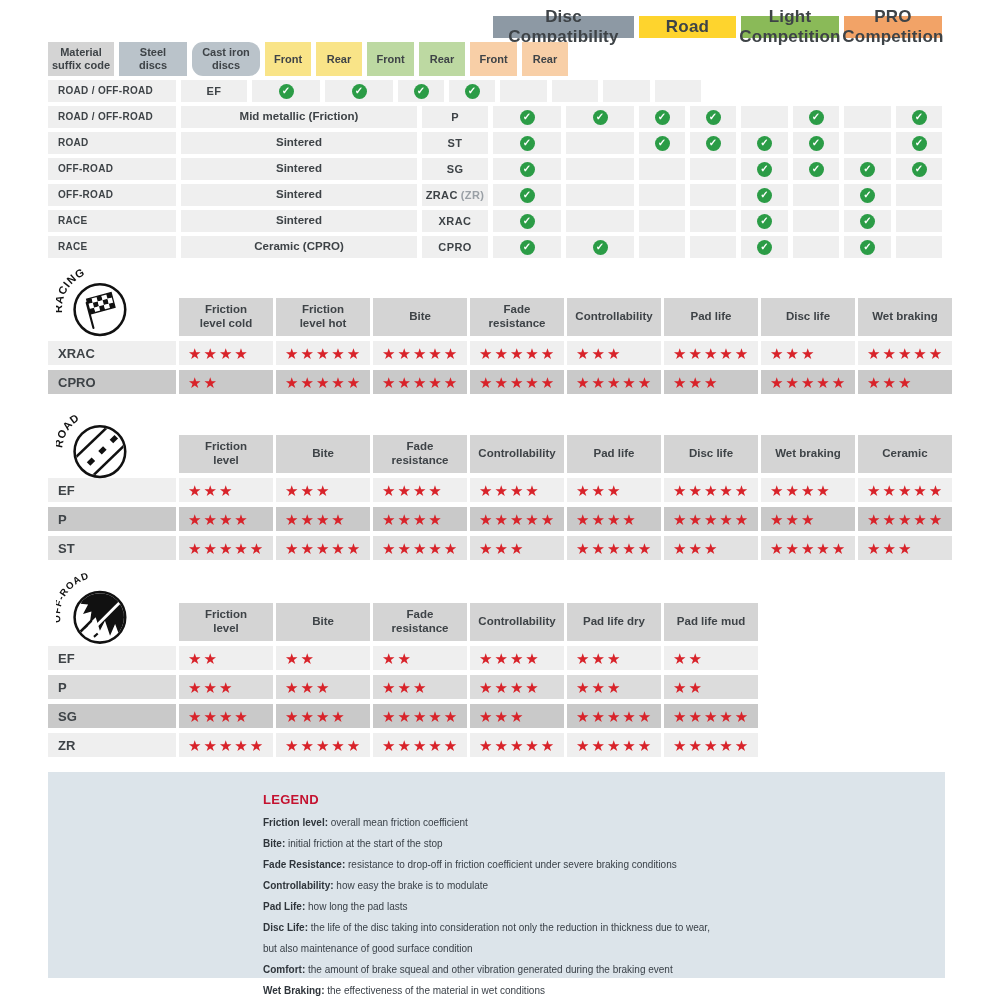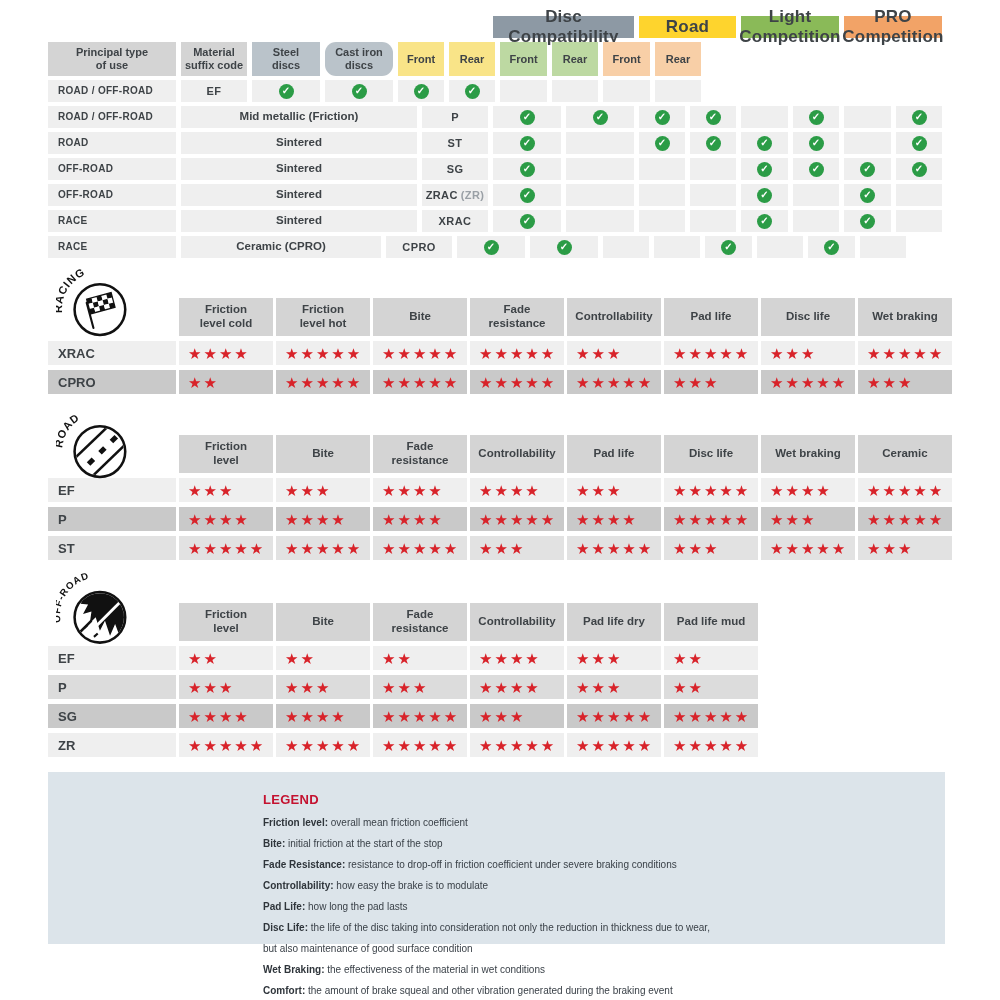--- a/index.html
+++ b/index.html
@@ -29,39 +29,37 @@
          font-weight:bold;font-size:11.5px;text-align:center;white-space:pre-line;line-height:1.2;color:var(--ink)}
   .sspacer{width:128px;height:38px}
   .slabel{width:128px;height:24px;display:flex;align-items:center;padding-left:10px;font-weight:bold;font-size:13px;color:var(--ink)}
   .scell{width:94px;height:24px;display:flex;align-items:center;padding-left:9px}
   .stars{color:var(--star-red);font-size:15px;letter-spacing:2px;line-height:1;white-space:nowrap}
   .sh-light{background:var(--row-light)}.sh-midlight{background:var(--row-midlight)}
   .sh-mid{background:var(--row-mid)}.sh-dark{background:var(--row-dark)}
   .sec-icon{position:absolute;left:8px;top:-6px;width:76px;height:76px}
   .arc-label{font-family:"Liberation Sans",sans-serif;font-weight:bold;fill:#111;letter-spacing:1px}
   
-  #legend{left:48px;top:772px;width:897px;height:172px;background:var(--legend-bg);padding:20px 24px 0 215px}
+  #legend{left:48px;top:772px;width:897px;height:206px;background:var(--legend-bg);padding:20px 24px 0 215px}
   .lg-title{color:var(--legend-red);font-weight:bold;font-size:13px;letter-spacing:.3px;margin-bottom:5px}
   .lg-item{font-size:10px;line-height:21px;color:#3a4148;white-space:pre-line}
   .lg-term{font-weight:bold;color:#2f353b}
 </style>
 </head>
 <body>
 
 <div id="compat" class="abs" style="left:48px;top:16px">
     <div class="c-row">
       <div class="cell" style="width: 440px; height: 22px;"></div>
       <div class="cell ghead" style="width: 141px; background: rgb(141, 153, 164);">Disc Compatibility</div>
       <div class="cell ghead" style="width: 97px; background: rgb(254, 212, 45);">Road</div>
       <div class="cell ghead" style="width: 98px; background: rgb(138, 186, 88);">Light Competition</div>
       <div class="cell ghead" style="width: 98px; background: rgb(242, 163, 103);">PRO Competition</div>
     </div>
     <div class="c-row">
-      <div class="cell hdr" style="width: 128px;">Principal type
-of use</div>
       <div class="cell hdr" style="width: 66px;">Material
 suffix code</div>
       <div class="cell sub" style="width: 68px; background: rgb(186, 195, 202);">Steel
 discs</div>
       <div class="cell sub" style="width: 68px; background: rgb(186, 195, 202); border-radius: 11px;">Cast iron
 discs</div>
       <div class="cell sub" style="width: 46px; background: rgb(249, 228, 136);">Front</div>
       <div class="cell sub" style="width: 46px; background: rgb(249, 228, 136);">Rear</div>
       <div class="cell sub" style="width: 47px; background: rgb(189, 217, 162);">Front</div>
       <div class="cell sub" style="width: 46px; background: rgb(189, 217, 162);">Rear</div>
@@ -140,21 +138,21 @@
       <div class="cell chk" style="width: 68px;"></div>
       <div class="cell chk" style="width: 46px;"></div>
       <div class="cell chk" style="width: 46px;"></div>
       <div class="cell chk" style="width: 47px;"><div class="check">✓</div></div>
       <div class="cell chk" style="width: 46px;"></div>
       <div class="cell chk" style="width: 47px;"><div class="check">✓</div></div>
       <div class="cell chk" style="width: 46px;"></div>
     </div>
     <div class="c-row">
       <div class="cell use" style="width: 128px;">RACE</div>
-      <div class="cell tech" style="width: 200px;">Ceramic (CPRO)</div>
+      <div class="cell tech" style="width: 236px;">Ceramic (CPRO)</div>
       <div class="cell code" style="width: 66px;">CPRO</div>
       <div class="cell chk" style="width: 68px;"><div class="check">✓</div></div>
       <div class="cell chk" style="width: 68px;"><div class="check">✓</div></div>
       <div class="cell chk" style="width: 46px;"></div>
       <div class="cell chk" style="width: 46px;"></div>
       <div class="cell chk" style="width: 47px;"><div class="check">✓</div></div>
       <div class="cell chk" style="width: 46px;"></div>
       <div class="cell chk" style="width: 47px;"><div class="check">✓</div></div>
       <div class="cell chk" style="width: 46px;"></div>
     </div>
@@ -495,16 +493,16 @@
 <div id="legend" class="abs">
   <div class="lg-title">LEGEND</div>
   <div id="legend-items">
       <div class="lg-item"><span class="lg-term">Friction level:</span> overall mean friction coefficient</div>
       <div class="lg-item"><span class="lg-term">Bite:</span> initial friction at the start of the stop</div>
       <div class="lg-item"><span class="lg-term">Fade Resistance:</span> resistance to drop-off in friction coefficient under severe braking conditions</div>
       <div class="lg-item"><span class="lg-term">Controllability:</span> how easy the brake is to modulate</div>
       <div class="lg-item"><span class="lg-term">Pad Life:</span> how long the pad lasts</div>
       <div class="lg-item"><span class="lg-term">Disc Life:</span> the life of the disc taking into consideration not only the reduction in thickness due to wear,
 but also maintenance of good surface condition</div>
+      <div class="lg-item"><span class="lg-term">Comfort:</span> the amount of brake squeal and other vibration generated during the braking event</div>
       <div class="lg-item"><span class="lg-term">Wet Braking:</span> the effectiveness of the material in wet conditions</div>
-      <div class="lg-item"><span class="lg-term">Comfort:</span> the amount of brake squeal and other vibration generated during the braking event</div>
     </div>
 </div>
 
 </body></html>

